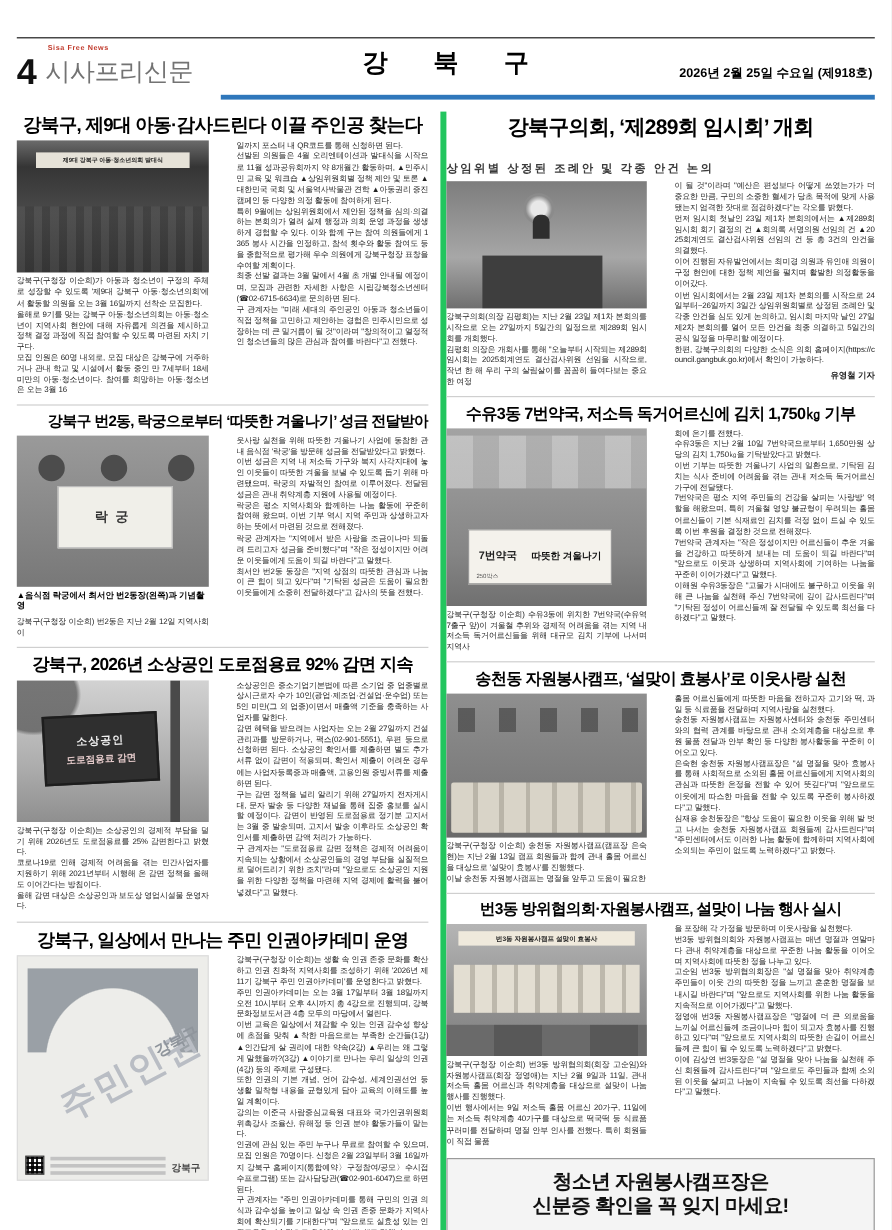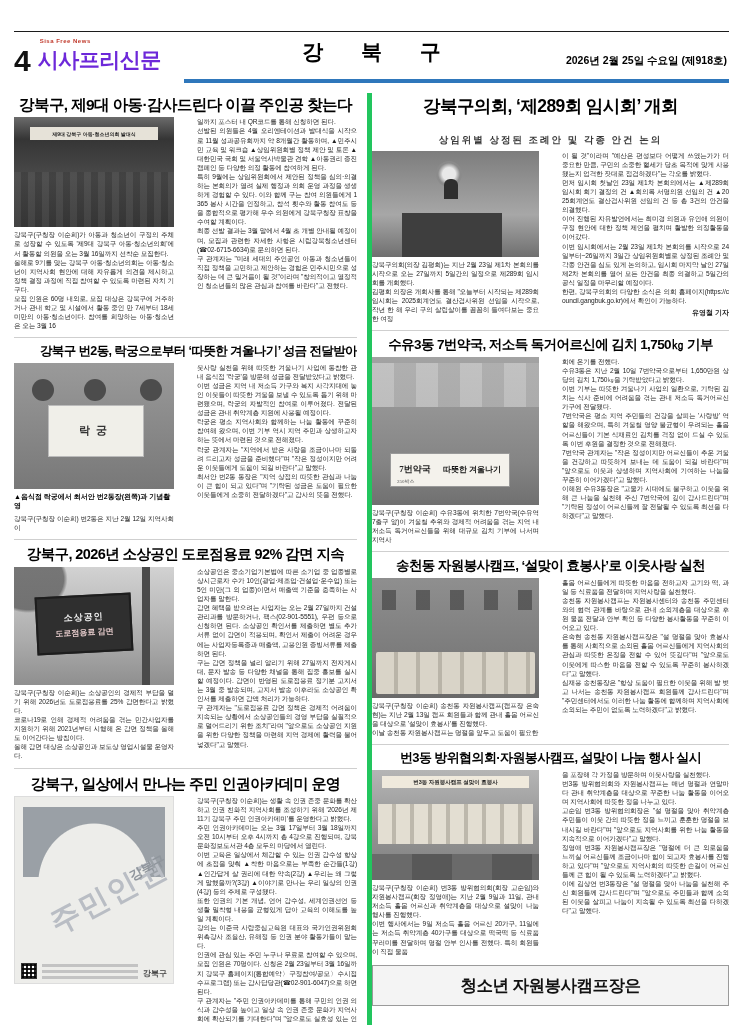--- a/index.html
+++ b/index.html
@@ -9,39 +9,39 @@
     position:relative; width:743px; height:1025px; margin:0 auto;
     background:#ffffff; color:#111; overflow:hidden;
   }
   
   .top-rule { border-top:1.5px solid #1c1c1c; margin:31px 14px 0 14px; }
   .header { position:relative; height:44px; margin:0 14px; display:flex; align-items:flex-end; }
   .mast { display:flex; align-items:flex-end; gap:8px; padding-bottom:2px; }
   .page-num { font-size:30px; font-weight:bold; line-height:0.9; letter-spacing:-1px; }
   .logo-wrap { position:relative; padding-top:10px; }
   .logo-tagline { position:absolute; top:2px; left:2px; font-size:6px; color:#c0392b; letter-spacing:0.5px; font-weight:bold; white-space:nowrap; }
-  .logo { font-size:21px; font-weight:bold; color:#6d28d9; letter-spacing:-0.5px; }
+  .logo { font-size:21px; font-weight:normal; color:#737373; letter-spacing:-0.5px; }
   .section-title {
     position:absolute; left:0; right:0; bottom:10px; text-align:center;
     font-size:21px; font-weight:bold; letter-spacing:16px; text-indent:16px; color:#000;
   }
   .date-line { position:absolute; right:2px; bottom:8px; font-size:10.5px; font-weight:bold; color:#000; }
   .blue-rule { height:3.5px; background:#2f77bb; margin:3px 14px 0 184px; }
   
   .content { display:flex; gap:0; padding:10px 14px 0 14px; }
   .col-main { width:353px; padding-right:10px; }
   .col-main.right { width:362px; border-left:5px solid #22c55e; padding-left:0; padding-right:0; }
   .divider { border-top:1px solid #cfcfcf; margin:7px 0 6px 0; }
   
   article { display:block; }
   .headline {
     text-align:center; font-weight:bold; color:#000; white-space:nowrap;
     letter-spacing:-0.6px; line-height:1.15; margin:3px 0 4px 0; overflow:hidden;
   }
-  .subhead { text-align:center; font-size:9.5px; font-weight:bold; color:#3a3a3a; letter-spacing:2px; margin:18px 0 4px 0; }
+  .subhead { font-size:9.5px; font-weight:bold; color:#3a3a3a; letter-spacing:2px; margin:18px 0 4px 0; }
   .cols { display:flex; gap:23px; }
   .cols .c { flex:1 1 0; min-width:0; }
   .body-text {
     font-size:6.6px; line-height:1.38; color:#222; text-align:justify;
     word-break:break-all; white-space:pre-line; letter-spacing:-0.1px;
   }
   .caption { font-size:7px; font-weight:bold; color:#000; margin:3px 0 4px 0; line-height:1.3; }
   .byline { text-align:right; font-size:7px; font-weight:bold; color:#222; margin-top:3px; }
   
   .photo { position:relative; width:100%; overflow:hidden; margin-bottom:3px; }
@@ -59,22 +59,22 @@
   .p2 .podium { position:absolute; bottom:0; left:30px; width:100px; height:44px; background:#3e3e3e; }
   .p2 .person { position:absolute; top:28px; left:72px; width:14px; height:20px; border-radius:6px 6px 0 0; background:#2e2e2e; }
   .p3 { height:126px; background:linear-gradient(180deg,#9a9a9a,#787878); }
   .p3 .board { position:absolute; top:42px; left:34px; width:96px; height:52px; background:#f0efe9; border:1px solid #bbb;
     display:flex; align-items:center; justify-content:center; font-size:11px; font-weight:bold; color:#333; letter-spacing:6px; }
   .p3 .head1,.p3 .head2,.p3 .head3 { position:absolute; top:16px; width:22px; height:22px; border-radius:50%; background:#4c4c4c; }
   .p3 .head2 { left:70px; } .p3 .head3 { left:126px; } .p3 .head1 { left:18px; }
   .p4 { height:148px; background:linear-gradient(180deg,#a3a3a3,#858585 70%,#707070); }
   .p4 .boxes { position:absolute; top:6px; left:0; right:0; height:44px;
     background:repeating-linear-gradient(90deg,#cfcfcf 0 22px,#b5b5b5 22px 44px); opacity:.7; }
-  .p4 .sign { position:absolute; bottom:18px; left:18px; width:120px; height:34px; background:#f4f2ec; border:1px solid #999;
-    display:flex; align-items:center; justify-content:space-around; padding:2px;font-family:Liberation Serif, serif; }
+  .p4 .sign { position:absolute; bottom:18px; left:18px; width:120px; height:46px; background:#f4f2ec; border:1px solid #999;
+    display:flex; align-items:center; justify-content:space-around; padding:2px; }
   .p4 .sign .t1 { font-size:9px; font-weight:bold; color:#222; }
   .p4 .sign .t2 { font-size:8px; font-weight:bold; color:#111; text-align:center; line-height:1.15; }
   .p4 .sign .t3 { position:absolute; bottom:2px; left:6px; font-size:5px; color:#555; }
   .p5 { height:118px; background:linear-gradient(180deg,#d2d2d2,#adadad 60%,#8f8f8f); }
   .p5 .tree { position:absolute; top:0; left:0; width:70px; height:60px;
     background:radial-gradient(ellipse at 20% 20%, #5f5f5f 0 45%, transparent 50%); opacity:.8; }
   .p5 .board { position:absolute; top:28px; left:22px; width:96px; height:58px; background:#2f2f2f; transform:rotate(-3deg);
     display:flex; flex-direction:column; align-items:center; justify-content:center; gap:3px; border:2px solid #1d1d1d; }
   .p5 .board .l1 { color:#f0f0f0; font-size:9px; font-weight:bold; letter-spacing:1px; }
   .p5 .board .l2 { color:#e3c9c9; font-size:8px; font-weight:bold; }
@@ -341,17 +341,18 @@
 번3동 방위협의회와 자원봉사캠프는 매년 명절과 연말마다 관내 취약계층을 대상으로 꾸준한 나눔 활동을 이어오며 지역사회에 따뜻한 정을 나누고 있다.
 고순임 번3동 방위협의회장은 "설 명절을 맞아 취약계층 주민들이 이웃 간의 따뜻한 정을 느끼고 훈훈한 명절을 보내시길 바란다"며 "앞으로도 지역사회를 위한 나눔 활동을 지속적으로 이어가겠다"고 말했다.
 정영애 번3동 자원봉사캠프장은 "명절에 더 큰 외로움을 느끼실 어르신들께 조금이나마 힘이 되고자 효봉사를 진행하고 있다"며 "앞으로도 지역사회의 따뜻한 손길이 어르신들께 큰 힘이 될 수 있도록 노력하겠다"고 밝혔다.
 이에 김상연 번3동장은 "설 명절을 맞아 나눔을 실천해 주신 회원들께 감사드린다"며 "앞으로도 주민들과 함께 소외된 이웃을 살피고 나눔이 지속될 수 있도록 최선을 다하겠다"고 말했다.</p>
           </div>
         </div>
       </article>
 
       <div class="notice">
         <div class="n1">청소년 자원봉사캠프장은</div>
+        <div class="n2">신분증 확인을 꼭 잊지 마세요!</div>
       </div>
 
     </div>
   </div>
 </div>
 
 </body></html>

